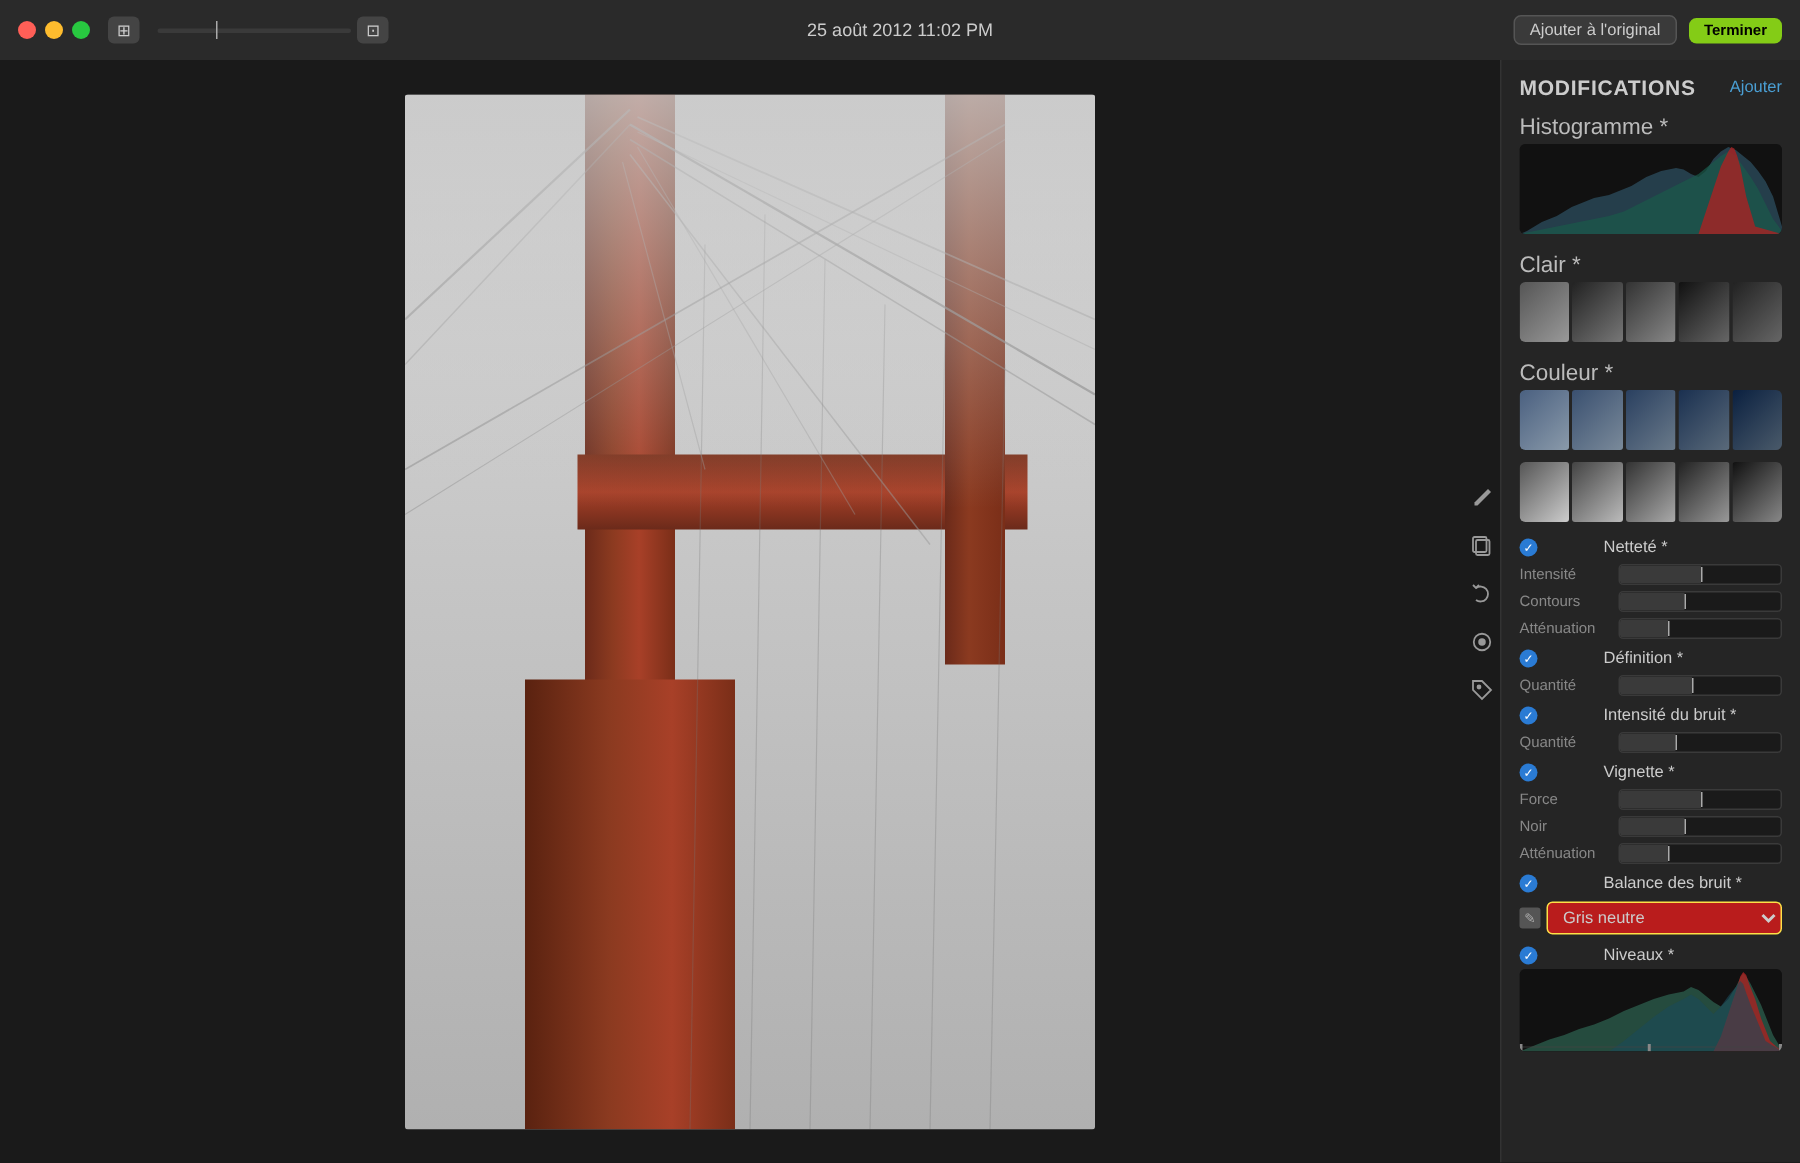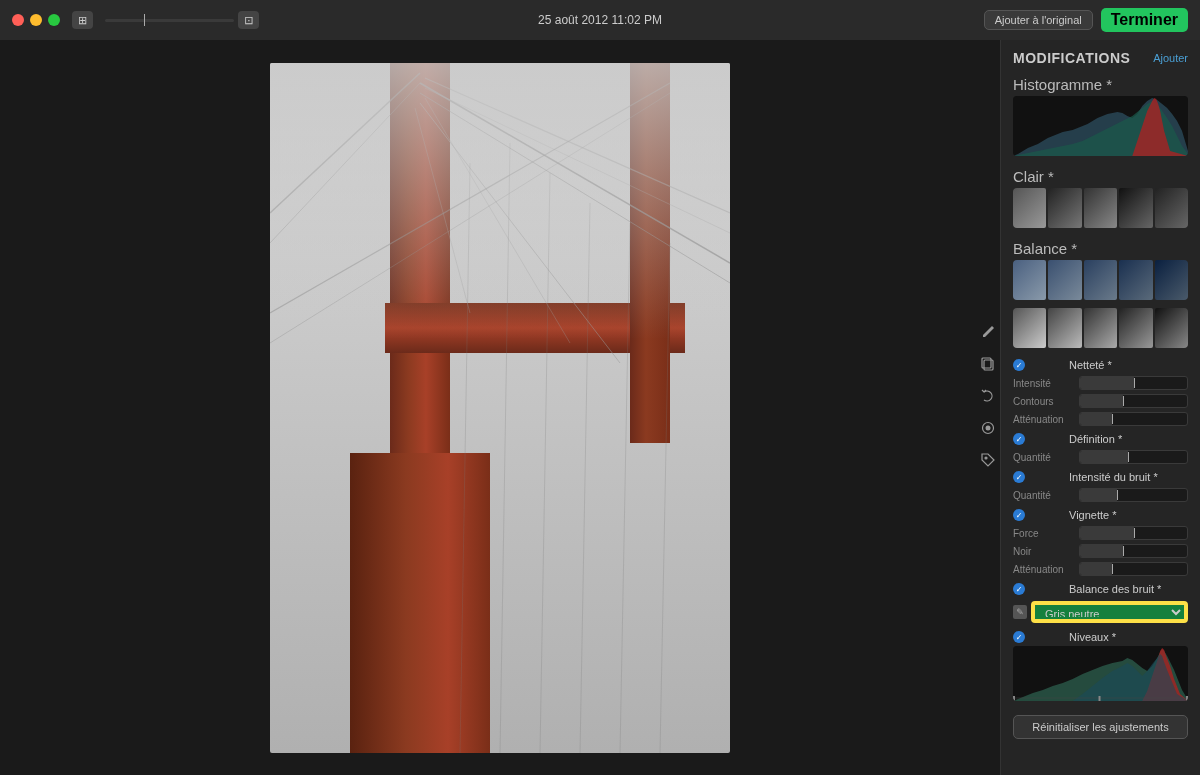--- a/index.html
+++ b/index.html
@@ -75,25 +75,25 @@
     .btn-revert {
       background: #3a3a3a;
       border: 1px solid #555;
       border-radius: 5px;
       color: #ccc;
       font-size: 11px;
       padding: 3px 10px;
       cursor: pointer;
     }
     .btn-terminer {
-      background: #22c55e;
+      background: #84cc16;
       border: none;
       border-radius: 5px;
       color: #000;
-      font-size: 16px;
+      font-size: 10px;
       font-weight: bold;
       padding: 3px 10px;
       cursor: pointer;
     }
 
     
     .main {
       display: flex;
       flex: 1;
       overflow: hidden;
@@ -327,22 +327,22 @@
 
     
     .balance-row {
       padding: 3px 12px;
       display: flex;
       align-items: center;
       gap: 4px;
     }
     .balance-select {
       flex: 1;
-      background: #15803d;
-      border: 4px solid #fde047;
+      background: #b91c1c;
+      border: 1px solid #fde047;
       border-radius: 4px;
       color: #ccc;
       font-size: 11px;
       padding: 2px 6px;
       height: 22px;
     }
     .balance-icon {
       width: 14px;
       height: 14px;
       background: #555;
@@ -506,21 +506,21 @@
           <div class="thumb-item-inner thumb-clair-3"></div>
         </div>
       <div class="thumb-item">
           <div class="thumb-item-inner thumb-clair-4"></div>
         </div>
       <div class="thumb-item">
           <div class="thumb-item-inner thumb-clair-5"></div>
         </div>
     </div>
 
-    <div class="section-label">Balance *</div>
+    <div class="section-label">Couleur *</div>
     <div class="thumb-strip">
       <div class="thumb-item">
           <div class="thumb-item-inner thumb-couleur-1"></div>
         </div>
       <div class="thumb-item">
           <div class="thumb-item-inner thumb-couleur-2"></div>
         </div>
       <div class="thumb-item">
           <div class="thumb-item-inner thumb-couleur-3"></div>
         </div>
@@ -661,21 +661,20 @@
 
           <line x1="0" y1="52" x2="176" y2="52" stroke="#444" stroke-width="0.5"></line>
 
           <rect x="0" y="50" width="2" height="5" fill="#888"></rect>
           <rect x="86" y="50" width="2" height="5" fill="#888"></rect>
           <rect x="174" y="50" width="2" height="5" fill="#888"></rect>
         </svg>
       </div>
     </div>
 
-    <div class="reset-btn">Réinitialiser les ajustements</div>
 
   </div>
 
   <div style="position:absolute; right:200px; top:320px; display:flex; flex-direction:column; gap:8px; z-index:10;">
     <div class="tool-icon" title="Pencil">
       <svg width="16" height="16" viewBox="0 0 16 16" fill="#999">
         <path d="M12 2l2 2-9 9H3v-2L12 2z"></path>
       </svg>
     </div>
     <div class="tool-icon" title="Copy">

